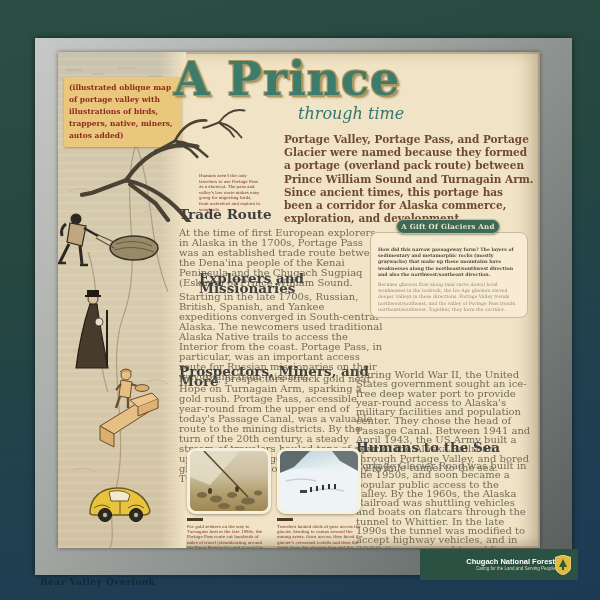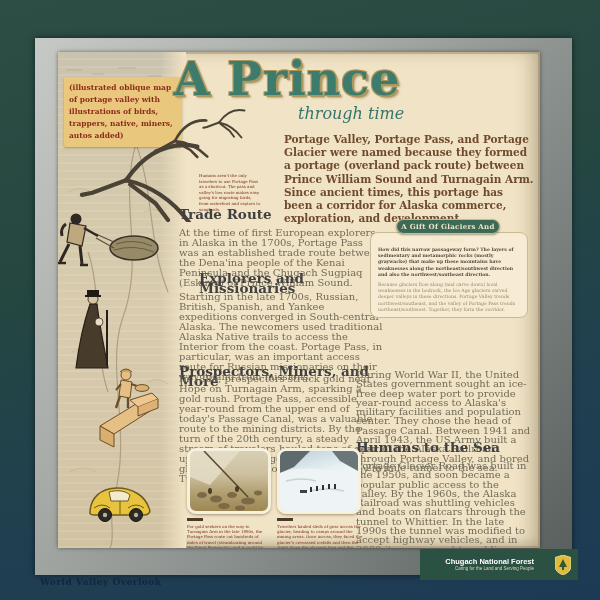--- a/index.html
+++ b/index.html
@@ -53,21 +53,21 @@
     border-radius:9px;overflow:hidden;box-shadow:0 1px 3px rgba(70,50,20,.45);box-sizing:border-box;}
   .photo-1{left:129px;background:linear-gradient(180deg,#d8cfb6 0%,#cdbf9e 40%,#b3a173 68%,#9d8754 100%);}
   .photo-2{left:219px;background:linear-gradient(165deg,#b9cfd8 0%,#e7f0f2 38%,#f4f8f8 56%,#d7e3e7 100%);}
   .credit{position:absolute;top:466px;width:16px;height:3px;background:#4a3a28;}
   .caption{position:absolute;top:472px;font-size:4px;line-height:5.2px;color:#7c3422;}
   .cap-1{left:129px;width:82px;}
   .cap-2{left:219px;width:86px;}
   
   .footer-band{position:absolute;left:420px;top:549px;width:158px;height:31px;
     background:#2b5143;display:flex;align-items:center;justify-content:flex-end;
-    gap:21px;padding-right:7px;box-sizing:border-box;}
+    gap:0;padding-right:7px;box-sizing:border-box;}
   .footer-text{text-align:right;font-family:"Liberation Sans",sans-serif;}
   .footer-forest{font-size:7.5px;font-weight:bold;color:#ffffff;line-height:8px;}
   .footer-tagline{font-size:4.5px;color:#d9d4b8;line-height:6px;}
   .location-label{position:absolute;left:40px;top:577px;font-weight:bold;
     font-size:9px;color:#0f2741;letter-spacing:.5px;}
   .illus{position:absolute;}
 </style>
 </head>
 <body>
 
@@ -237,15 +237,15 @@
       <div class="footer-forest">Chugach National Forest</div>
       <div class="footer-tagline">Caring for the Land and Serving People</div>
     </div>
     <svg width="16" height="20" viewBox="0 0 16 20">
       <path d="M8,0 L16,2.5 L16,11 Q16,17 8,20 Q0,17 0,11 L0,2.5 Z" fill="#e0ba3a" stroke="#f2e4b0" stroke-width=".8"></path>
       <path d="M8,4 L12,12 L4,12 Z" fill="#2f5a35"></path>
       <rect x="7" y="12" width="2" height="3" fill="#2f5a35"></rect>
     </svg>
   </div>
 
-  <div class="location-label">World Valley Overlook</div>
+  <div class="location-label">Bear Valley Overlook</div>
 
 </div>
 
 </body></html>

